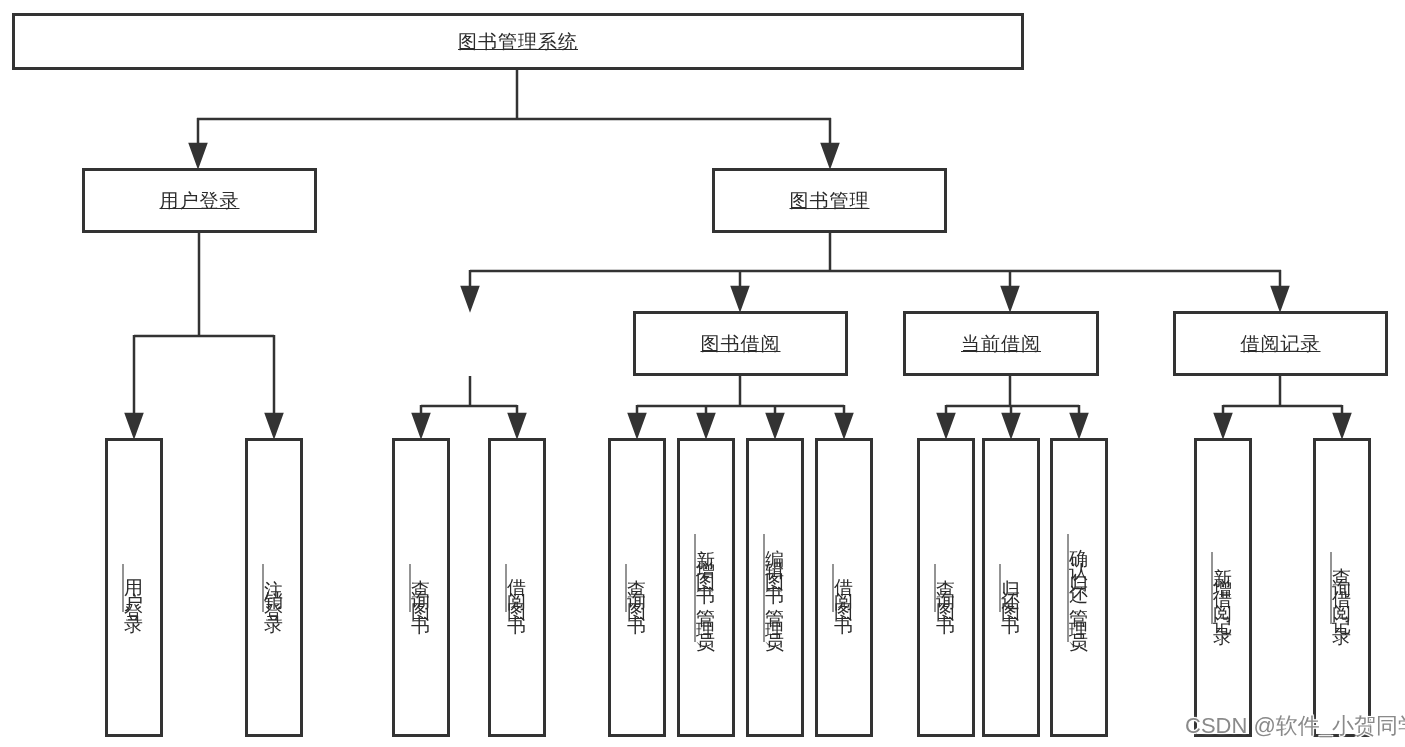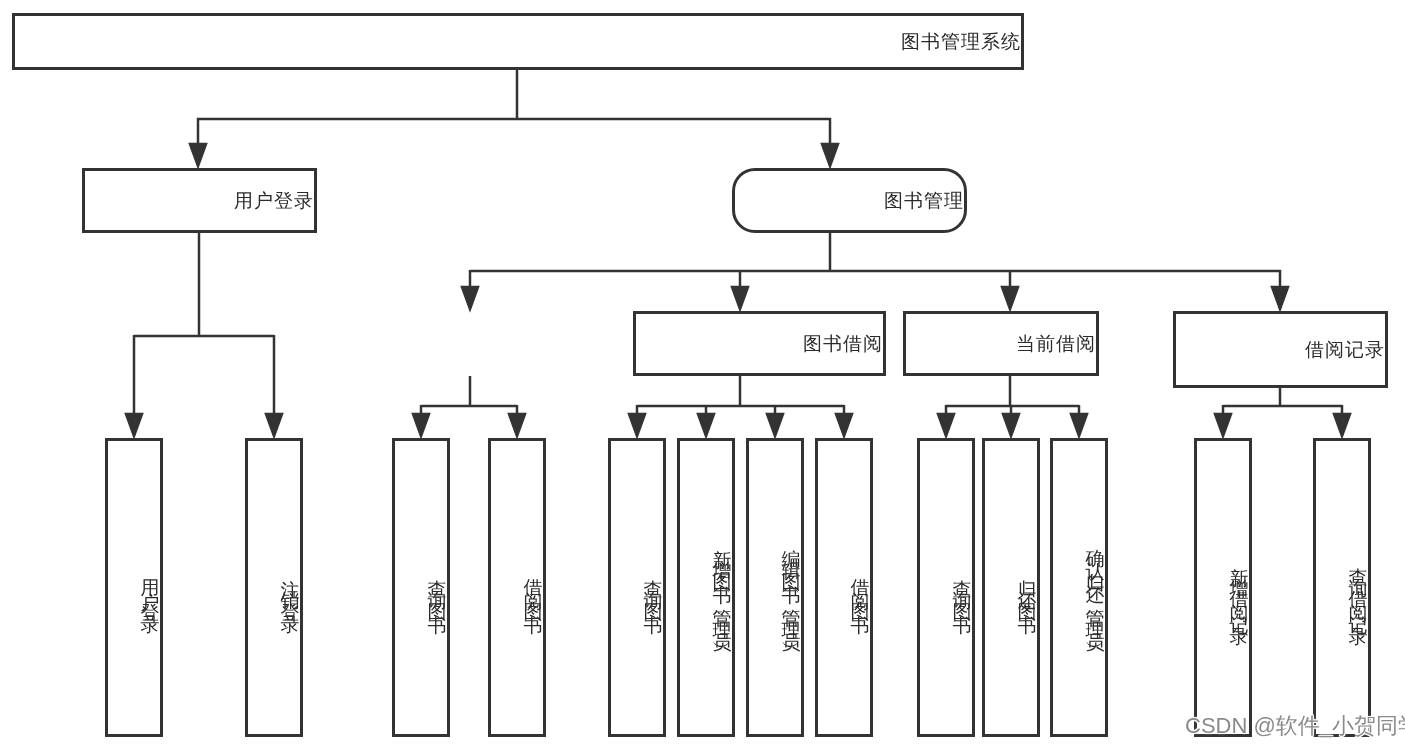--- a/index.html
+++ b/index.html
@@ -17,23 +17,24 @@
     width: 1405px; height: 747px;
     z-index: 1;
   }
   .box {
     position: absolute;
     background: #ffffff;
     border: 3px solid #333333;
     box-sizing: border-box;
     display: flex;
     align-items: center;
-    justify-content: flex-end;
+    justify-content: center;
     color: #2b2b2b;
     z-index: 2;
+    text-decoration: underline;
   }
   .hbox { font-size: 19px; letter-spacing: 1px; }
   .leaf { top: 438px; width: 58px; height: 299px; }
   .leaf .vtext {
     writing-mode: vertical-rl;
     text-orientation: mixed;
     font-size: 19px;
     letter-spacing: 12px;
     line-height: 1;
     color: #2b2b2b;
@@ -120,31 +121,31 @@
     </g>
   </svg>
 
   <div class="box hbox" style="left:12px; top:13px; width:1012px; height:57px;">
     <span>图书管理系统</span>
   </div>
 
   <div class="box hbox" style="left:82px; top:168px; width:235px; height:65px;">
     <span>用户登录</span>
   </div>
-  <div class="box hbox" style="left:732px; top:168px; width:235px; height:65px;border-radius:23px;">
+  <div class="box hbox" style="left:712px; top:168px; width:235px; height:65px;">
     <span>图书管理</span>
   </div>
 
-  <div class="box hbox" style="left:633px; top:311px; width:253px; height:65px;">
+  <div class="box hbox" style="left:633px; top:311px; width:215px; height:65px;">
     <span>图书借阅</span>
   </div>
   <div class="box hbox" style="left:903px; top:311px; width:196px; height:65px;">
     <span>当前借阅</span>
   </div>
-  <div class="box hbox" style="left:1173px; top:311px; width:215px; height:77px;">
+  <div class="box hbox" style="left:1173px; top:311px; width:215px; height:65px;">
     <span>借阅记录</span>
   </div>
 
   <div class="box leaf" style="left:105px;">
     <span class="vtext">用户登录</span>
   </div>
   <div class="box leaf" style="left:245px;">
     <span class="vtext">注销登录</span>
   </div>
 

